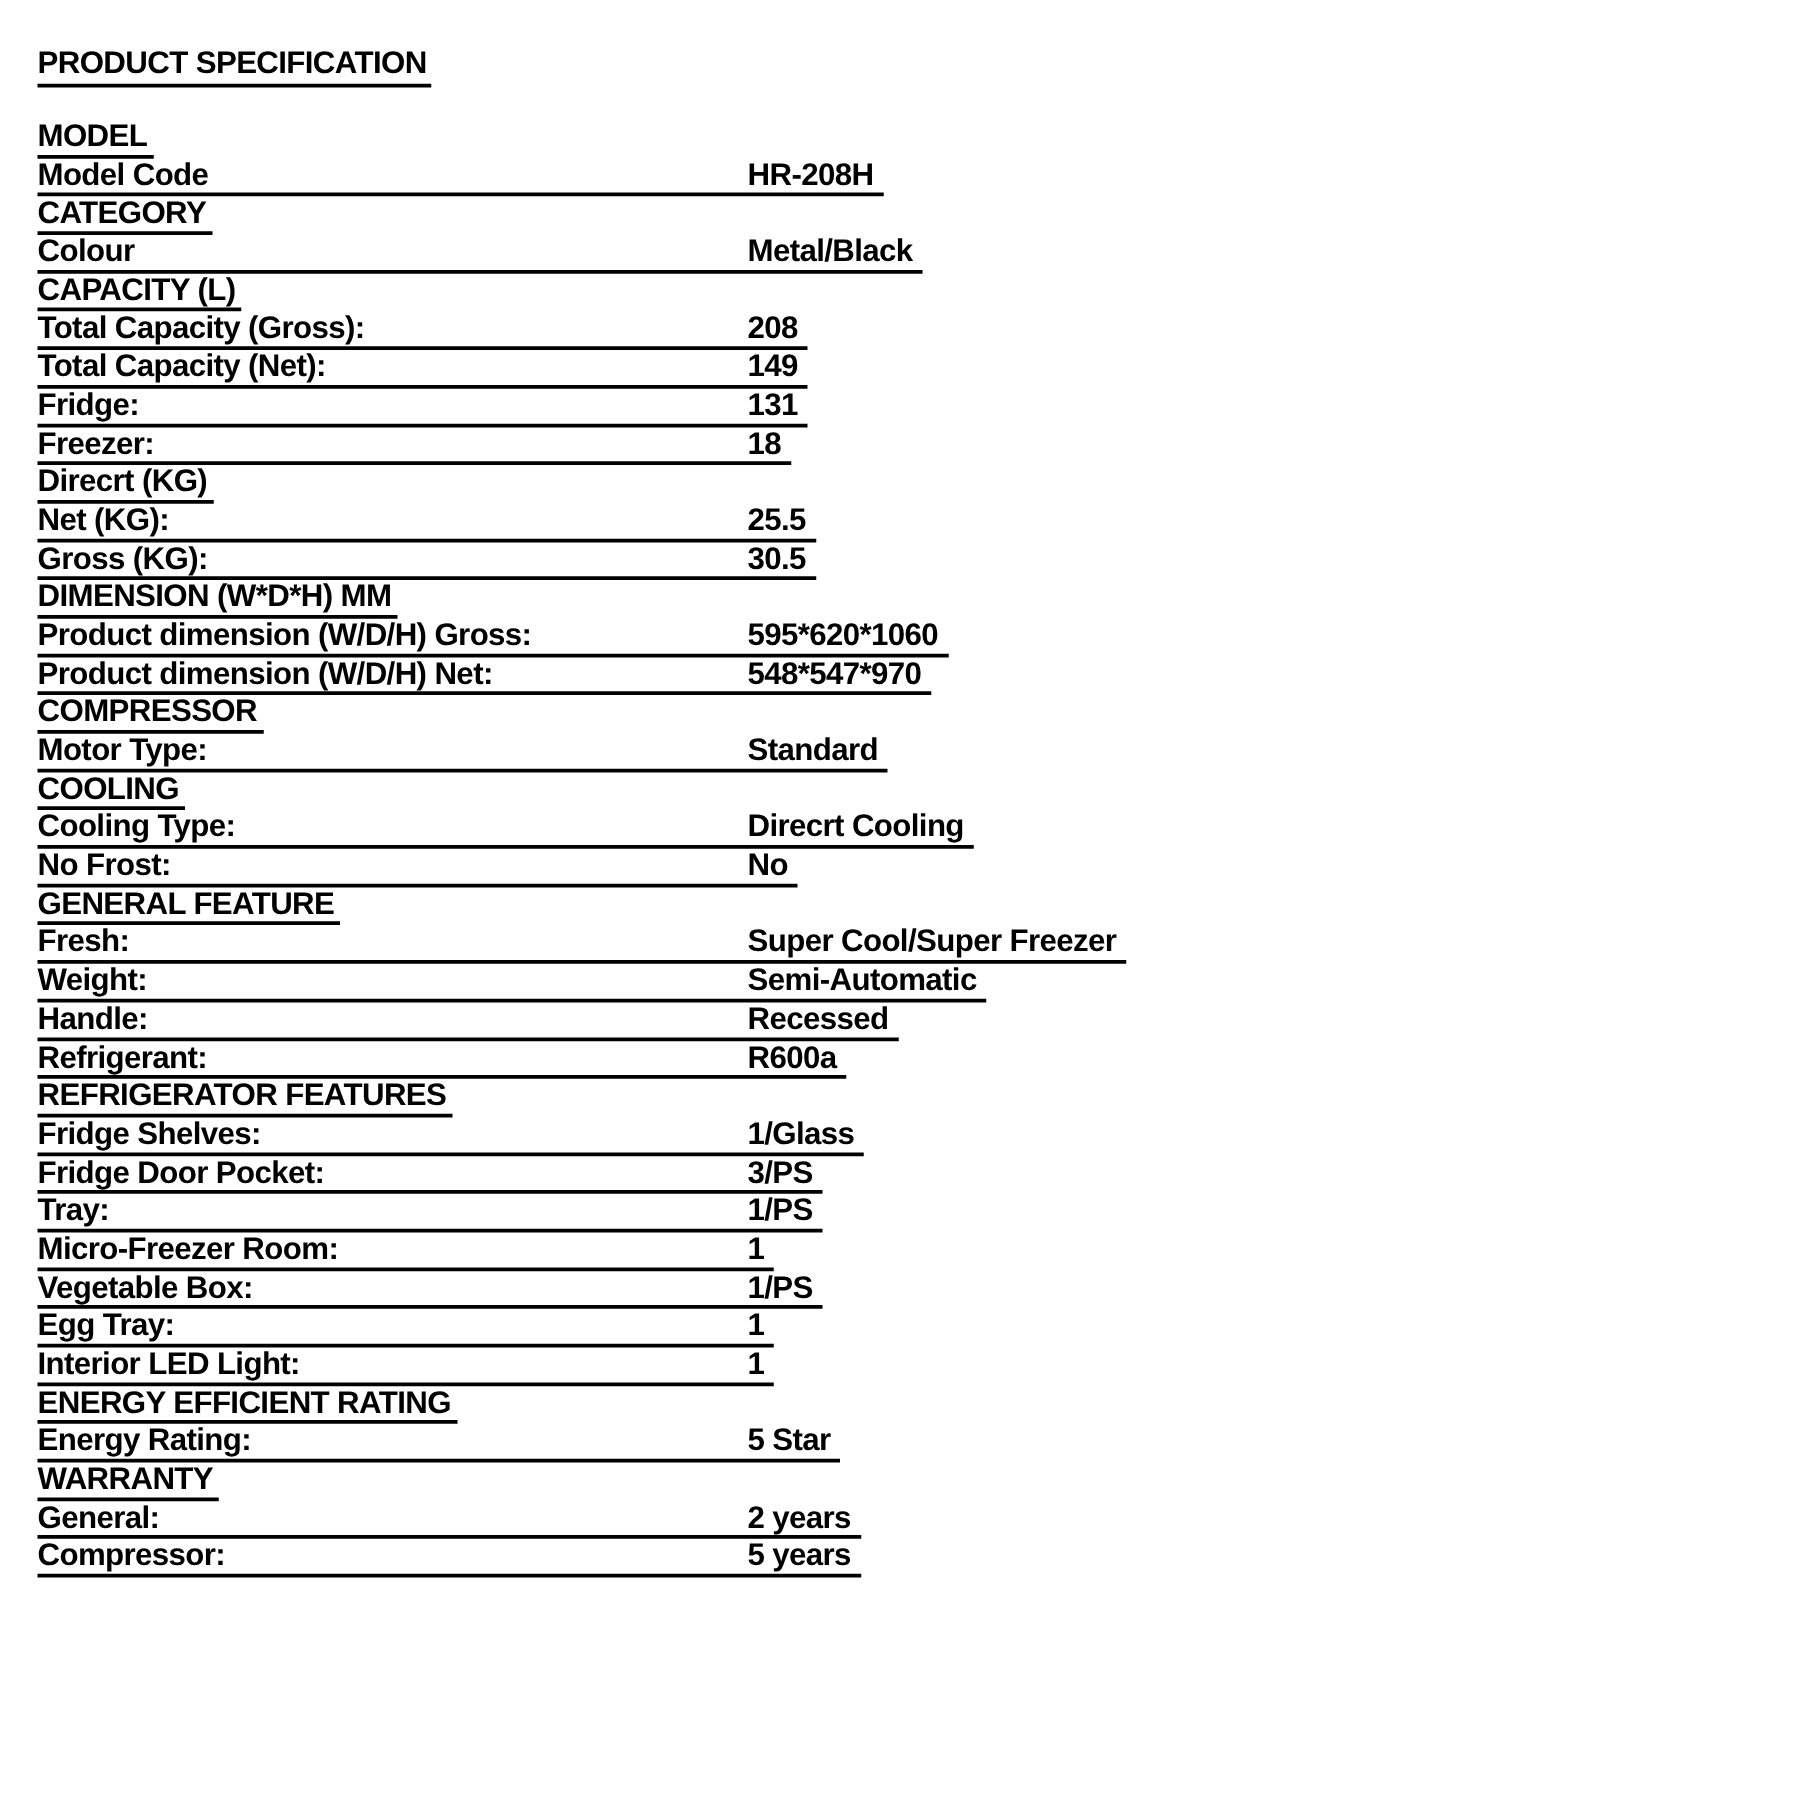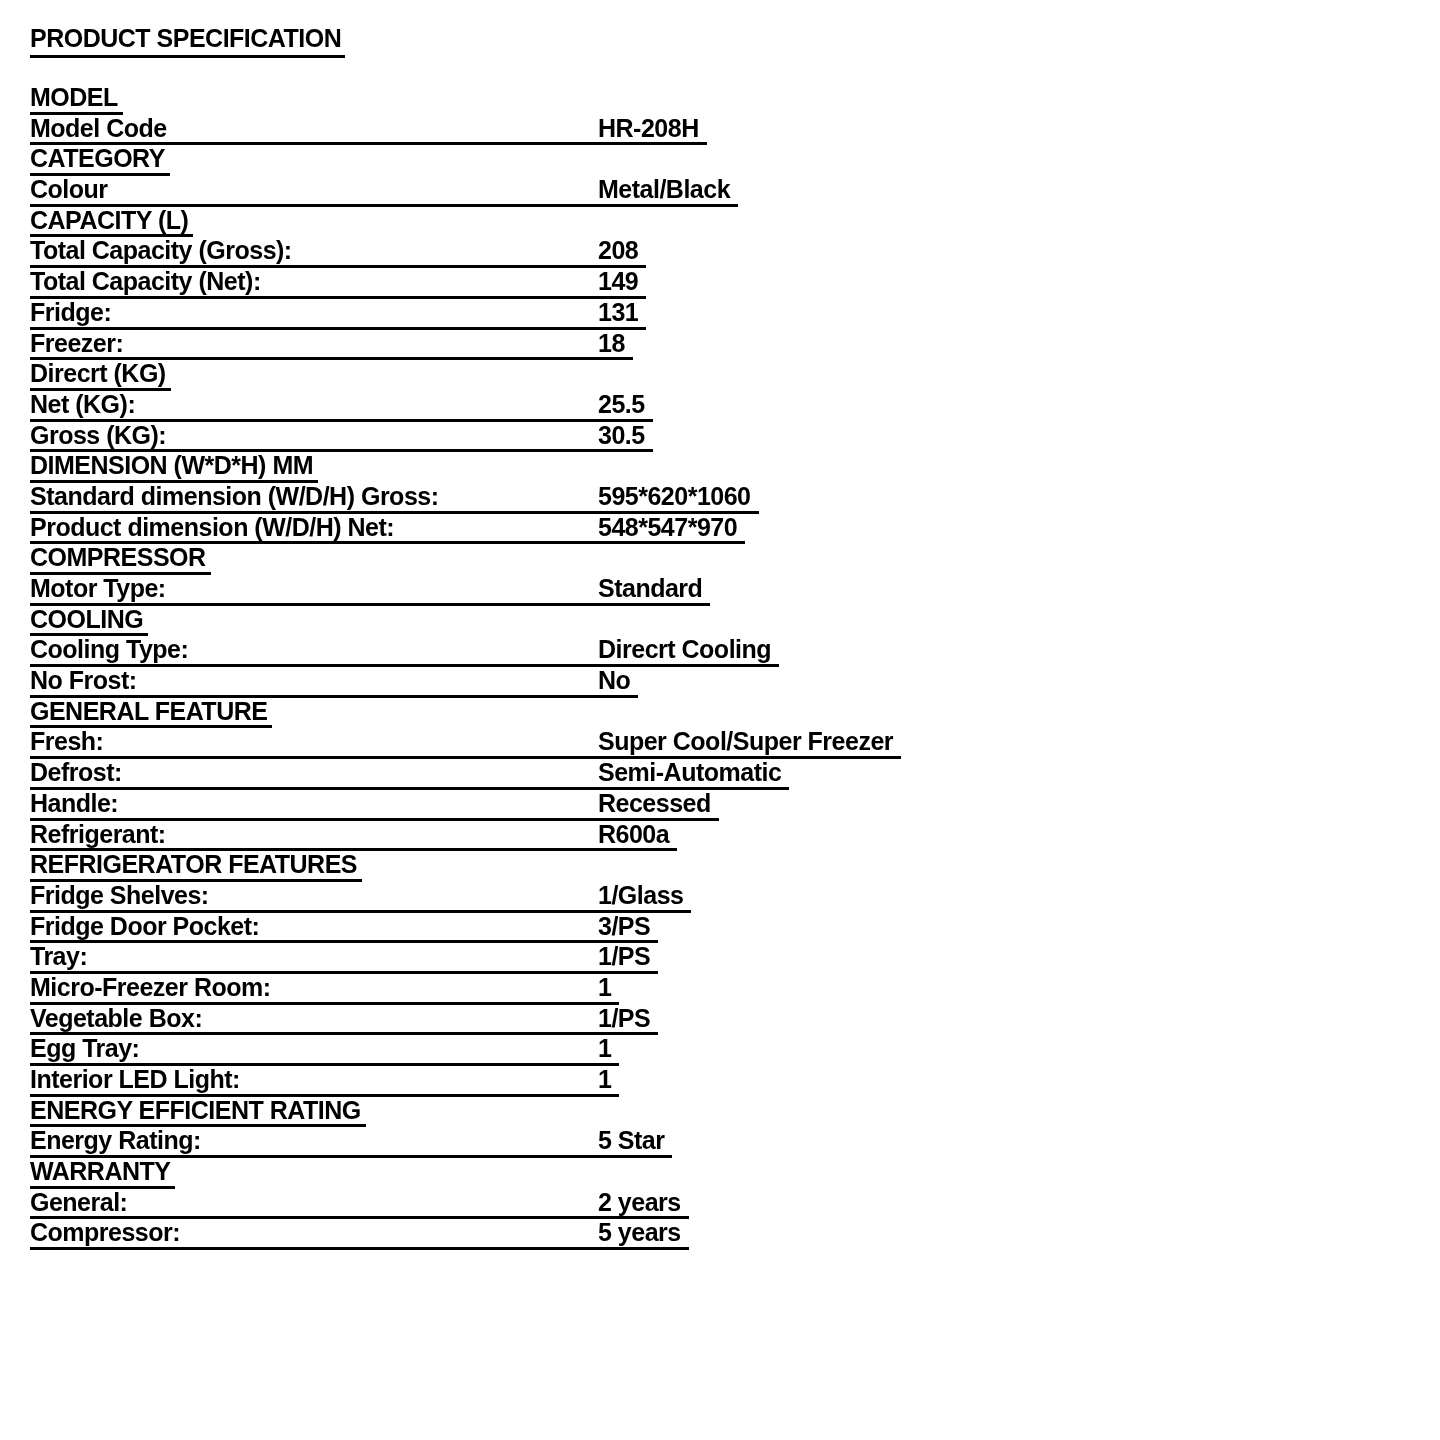--- a/index.html
+++ b/index.html
@@ -13,21 +13,21 @@
     overflow: hidden;
     font-family: "Liberation Sans", "DejaVu Sans", sans-serif;
     font-weight: 700;
     color: #000000;
     -webkit-font-smoothing: antialiased;
   }
   .page {
     box-sizing: border-box;
     width: 1156px;
     height: 1440px;
-    padding: 24px 30px 0 30px;
+    padding: 36px 30px 0 30px;
   }
   .doc-title {
     display: inline-block;
     font-size: 25px;
     letter-spacing: -0.5px;
     line-height: 28px;
     border-bottom: 3px solid #000;
     padding: 0 4px 3px 0;
     margin: 0 0 26px 0;
   }
@@ -132,21 +132,21 @@
   <div class="spec-row">
     <span class="spec-label">Gross (KG):</span>
     <span class="spec-value">30.5</span>
   </div>
 
   <div class="sec-header-row">
     <span class="sec-header">DIMENSION (W*D*H) MM</span>
   </div>
 
   <div class="spec-row">
-    <span class="spec-label">Standard dimension (W/D/H) Gross:</span>
+    <span class="spec-label">Product dimension (W/D/H) Gross:</span>
     <span class="spec-value">595*620*1060</span>
   </div>
 
   <div class="spec-row">
     <span class="spec-label">Product dimension (W/D/H) Net:</span>
     <span class="spec-value">548*547*970</span>
   </div>
 
   <div class="sec-header-row">
     <span class="sec-header">COMPRESSOR</span>
@@ -174,21 +174,21 @@
   <div class="sec-header-row">
     <span class="sec-header">GENERAL FEATURE</span>
   </div>
 
   <div class="spec-row">
     <span class="spec-label">Fresh:</span>
     <span class="spec-value">Super Cool/Super Freezer</span>
   </div>
 
   <div class="spec-row">
-    <span class="spec-label">Defrost:</span>
+    <span class="spec-label">Weight:</span>
     <span class="spec-value">Semi-Automatic</span>
   </div>
 
   <div class="spec-row">
     <span class="spec-label">Handle:</span>
     <span class="spec-value">Recessed</span>
   </div>
 
   <div class="spec-row">
     <span class="spec-label">Refrigerant:</span>

